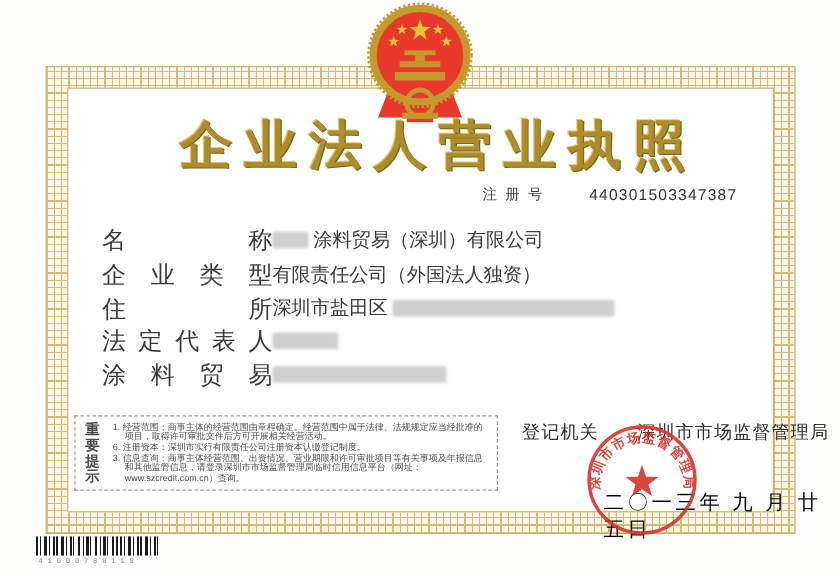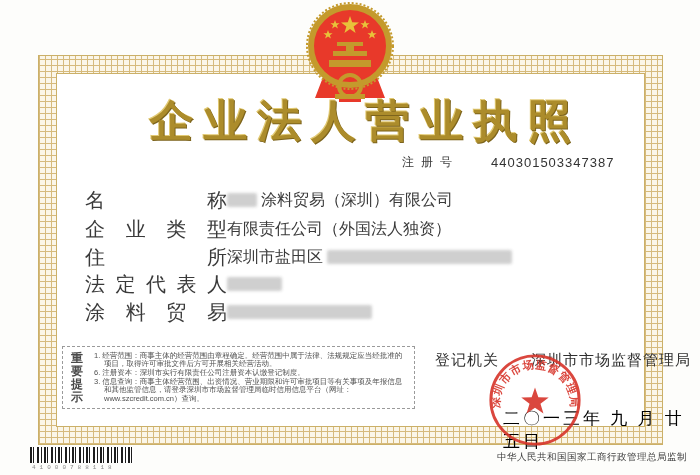--- a/index.html
+++ b/index.html
@@ -172,15 +172,14 @@
     <polygon fill="#d7342a" points="50,37 53.5,47.1 64.3,47.4 55.7,53.9 58.8,64.1 50,58 41.2,64.1 44.3,53.9 35.7,47.4 46.5,47.1"></polygon>
     <text font-size="11.5" fill="#d7342a" font-weight="bold" letter-spacing="1">
       <textPath href="#sealArc" startOffset="50%" text-anchor="middle">深圳市市场监督管理局</textPath>
     </text>
   </svg>
 
   <div class="dateline">二〇一三年 九 月 廿五日</div>
 
   <div class="barcode"></div>
   <div class="barcode-digits">41000788118</div>
-  <div class="imprint">中华人民共和国国家工商行政管理总局监制</div>
 
 </div>
 
 </body></html>

